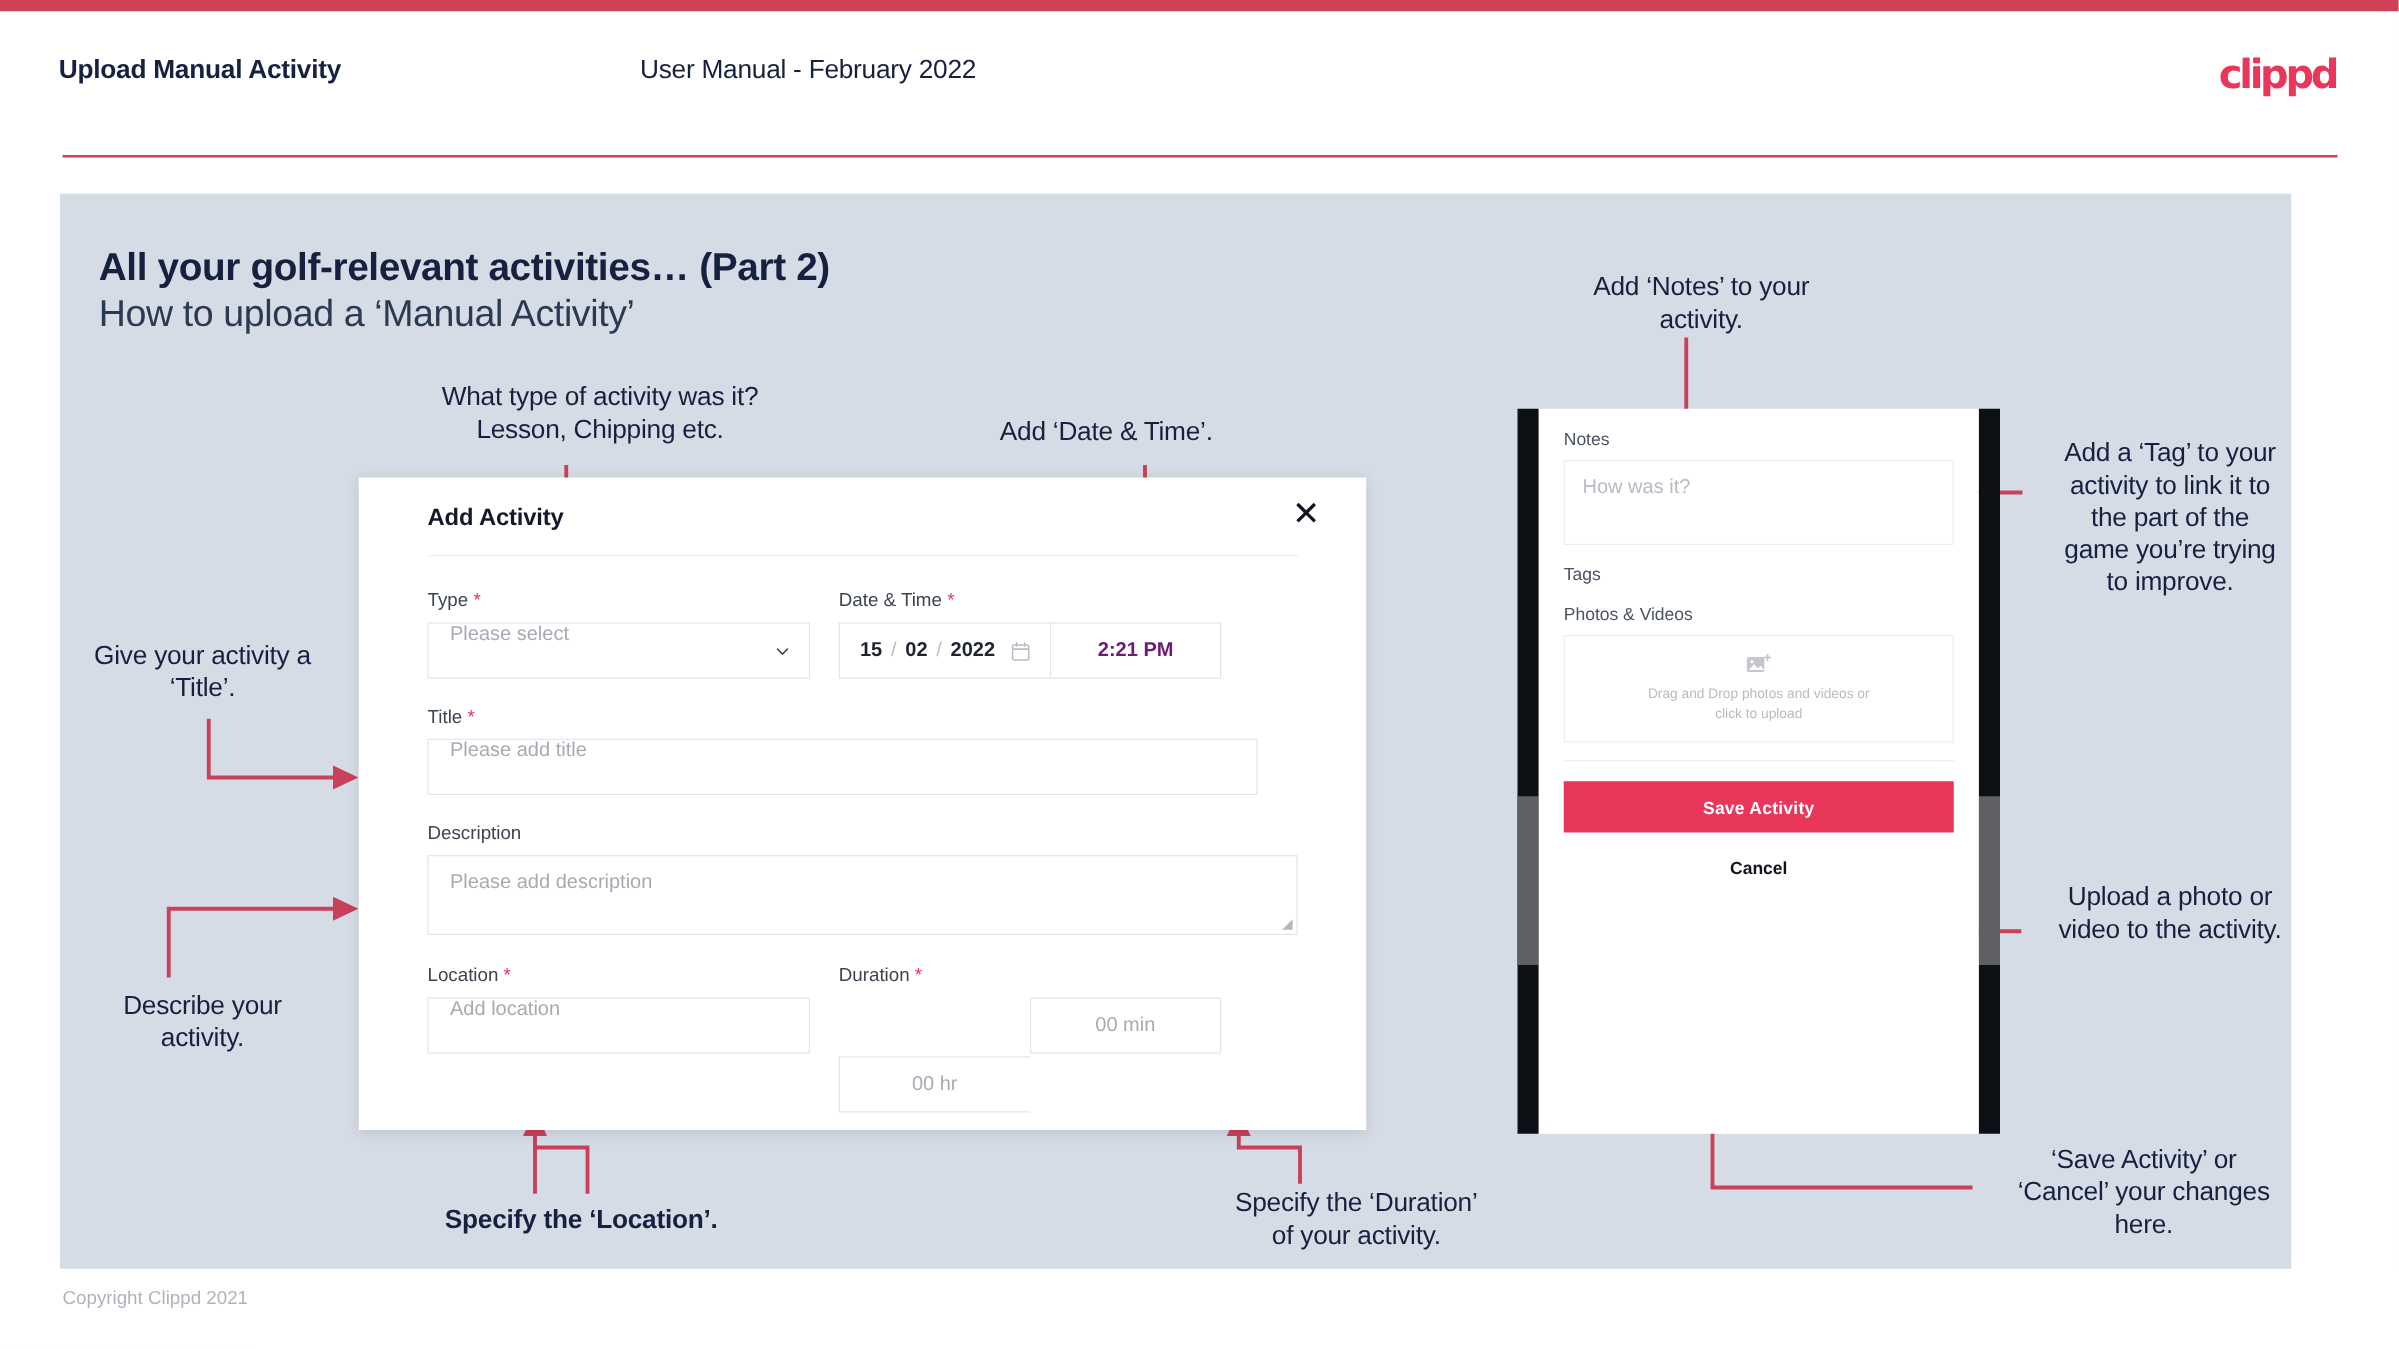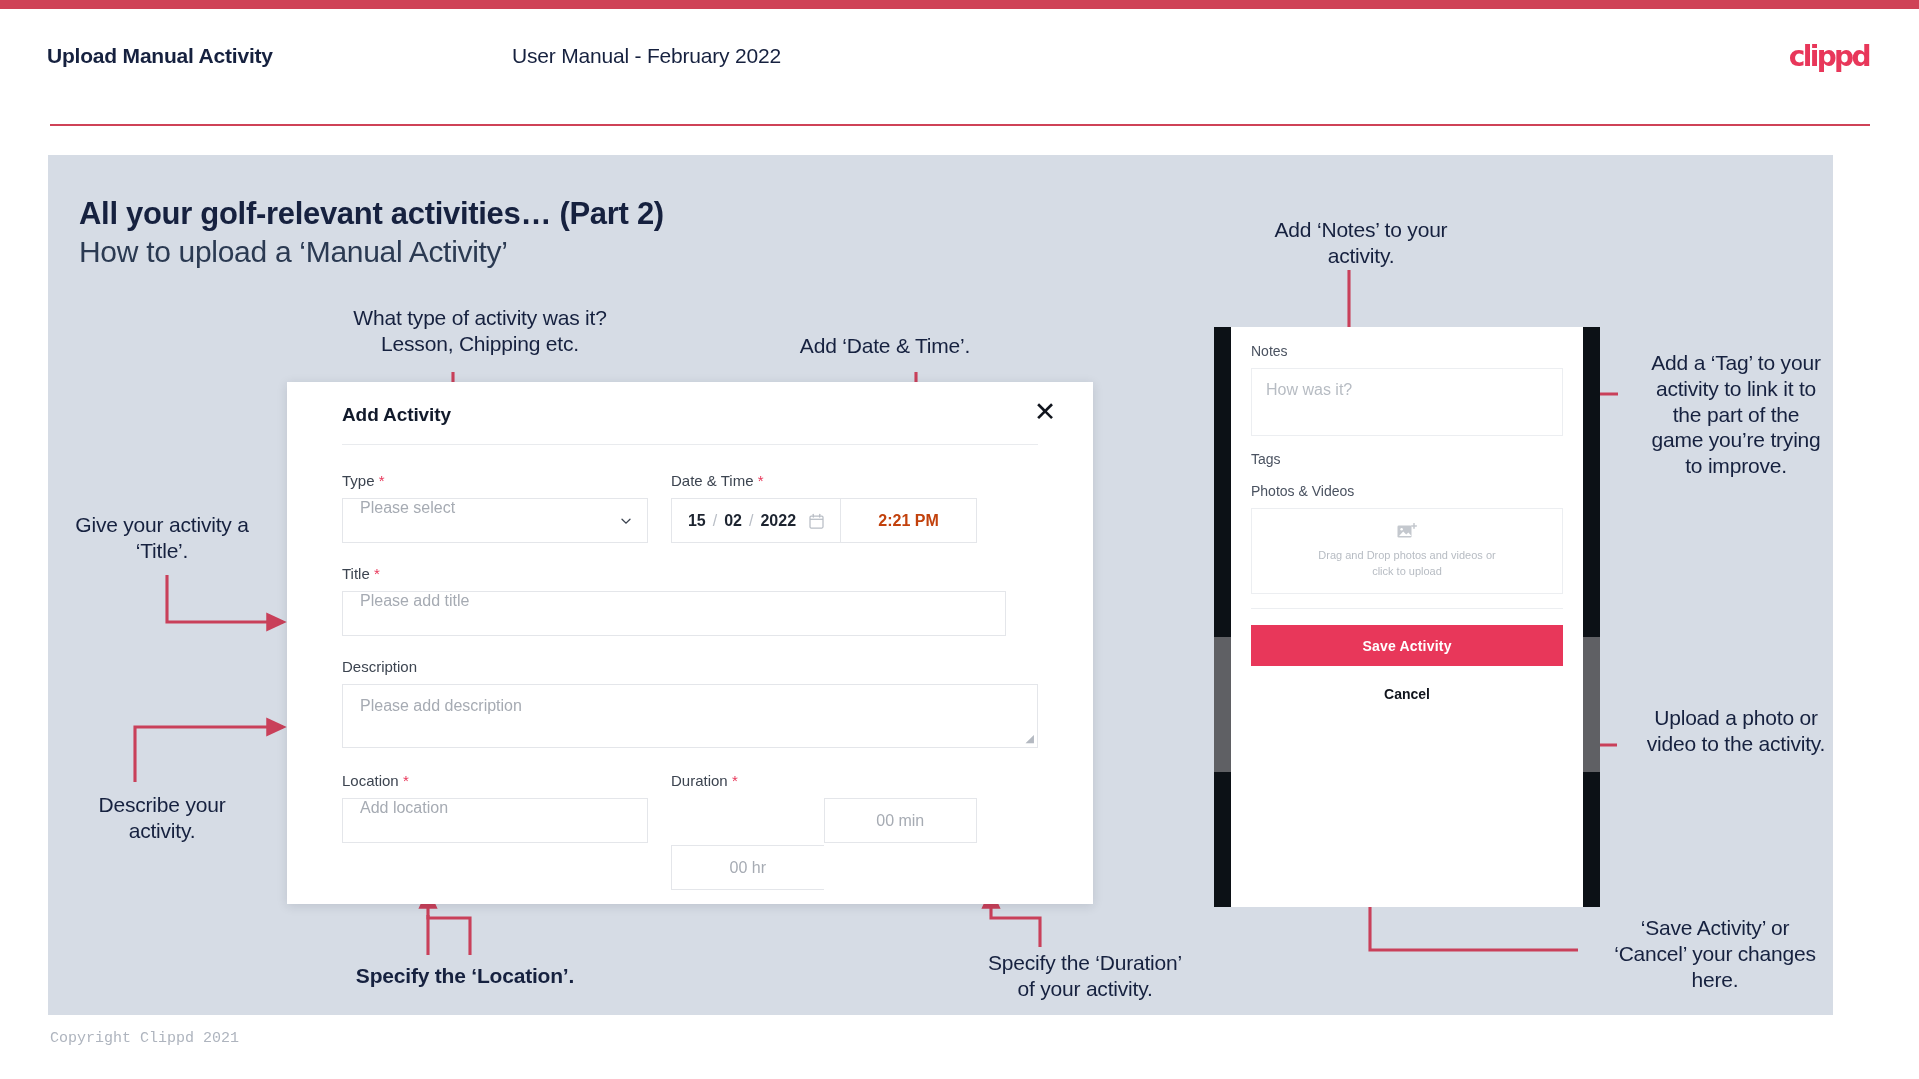--- a/index.html
+++ b/index.html
@@ -21,21 +21,21 @@
   .header-title {
     position:absolute; left:47px; top:44px;
     font-size:21px; font-weight:700; color:#16213f; letter-spacing:-0.2px;
   }
   .header-sub {
     position:absolute; left:512px; top:44px;
     font-size:21px; font-weight:400; color:#16213f; letter-spacing:-0.2px;
   }
   .logo {
     position:absolute; right:50px; top:40px;
-    font-size:28px; font-weight:800; color:#e8375a;
+    font-size:32px; font-weight:800; color:#e8375a;
     letter-spacing:-2.6px; font-family:"DejaVu Sans", sans-serif;
   }
   .header-rule {
     position:absolute; left:50px; top:124px; width:1820px; height:2px;
     background:#cf4257;
   }
 
   
   .panel {
     position:absolute; left:48px; top:155px;
@@ -49,21 +49,21 @@
     font-size:31px; font-weight:700; color:#16213f; letter-spacing:-0.3px;
   }
   .slide-subtitle {
     position:absolute; left:79px; top:235px;
     font-size:30px; font-weight:400; color:#2b3a52; letter-spacing:-0.3px;
   }
 
   
   .copyright {
     position:absolute; left:50px; top:1030px;
-    font-size:15px; color:#aeb4be;font-family:Liberation Mono, monospace;
+    font-size:15px; color:#aeb4be;
   }
 
   
   .anno {
     position:absolute;
     color:#16213f;
     font-size:21px;
     line-height:1.23;
     text-align:center;
     letter-spacing:-0.2px;
@@ -116,21 +116,21 @@
   .dt-wrap { display:flex; width:306px; }
   .dt-date {
     flex:1; height:45px; border:1px solid #e4e6ea; border-right:none;
     display:flex; align-items:center; justify-content:center; gap:7px;
     font-size:16px; color:#1d2430; font-weight:600;
   }
   .dt-date .slash { color:#b9bec6; font-weight:400; }
   .dt-time {
     width:137px; height:45px; border:1px solid #e4e6ea;
     display:flex; align-items:center; justify-content:center;
-    font-size:16px; color:#c2410c; font-weight:600;
+    font-size:16px; color:#701a75; font-weight:600;
   }
   .cal-ico { width:15px; height:16px; margin-left:6px; }
   .full { width:664px; }
   .ta {
     width:696px; height:64px; border:1px solid #e4e6ea; background:#fff;
     padding:12px 17px; font-size:16px; color:#a6abb3; position:relative;
   }
   .ta .grip {
     position:absolute; right:3px; bottom:2px; font-size:11px; color:#b4b9c1;
     font-family:"DejaVu Sans", sans-serif;

